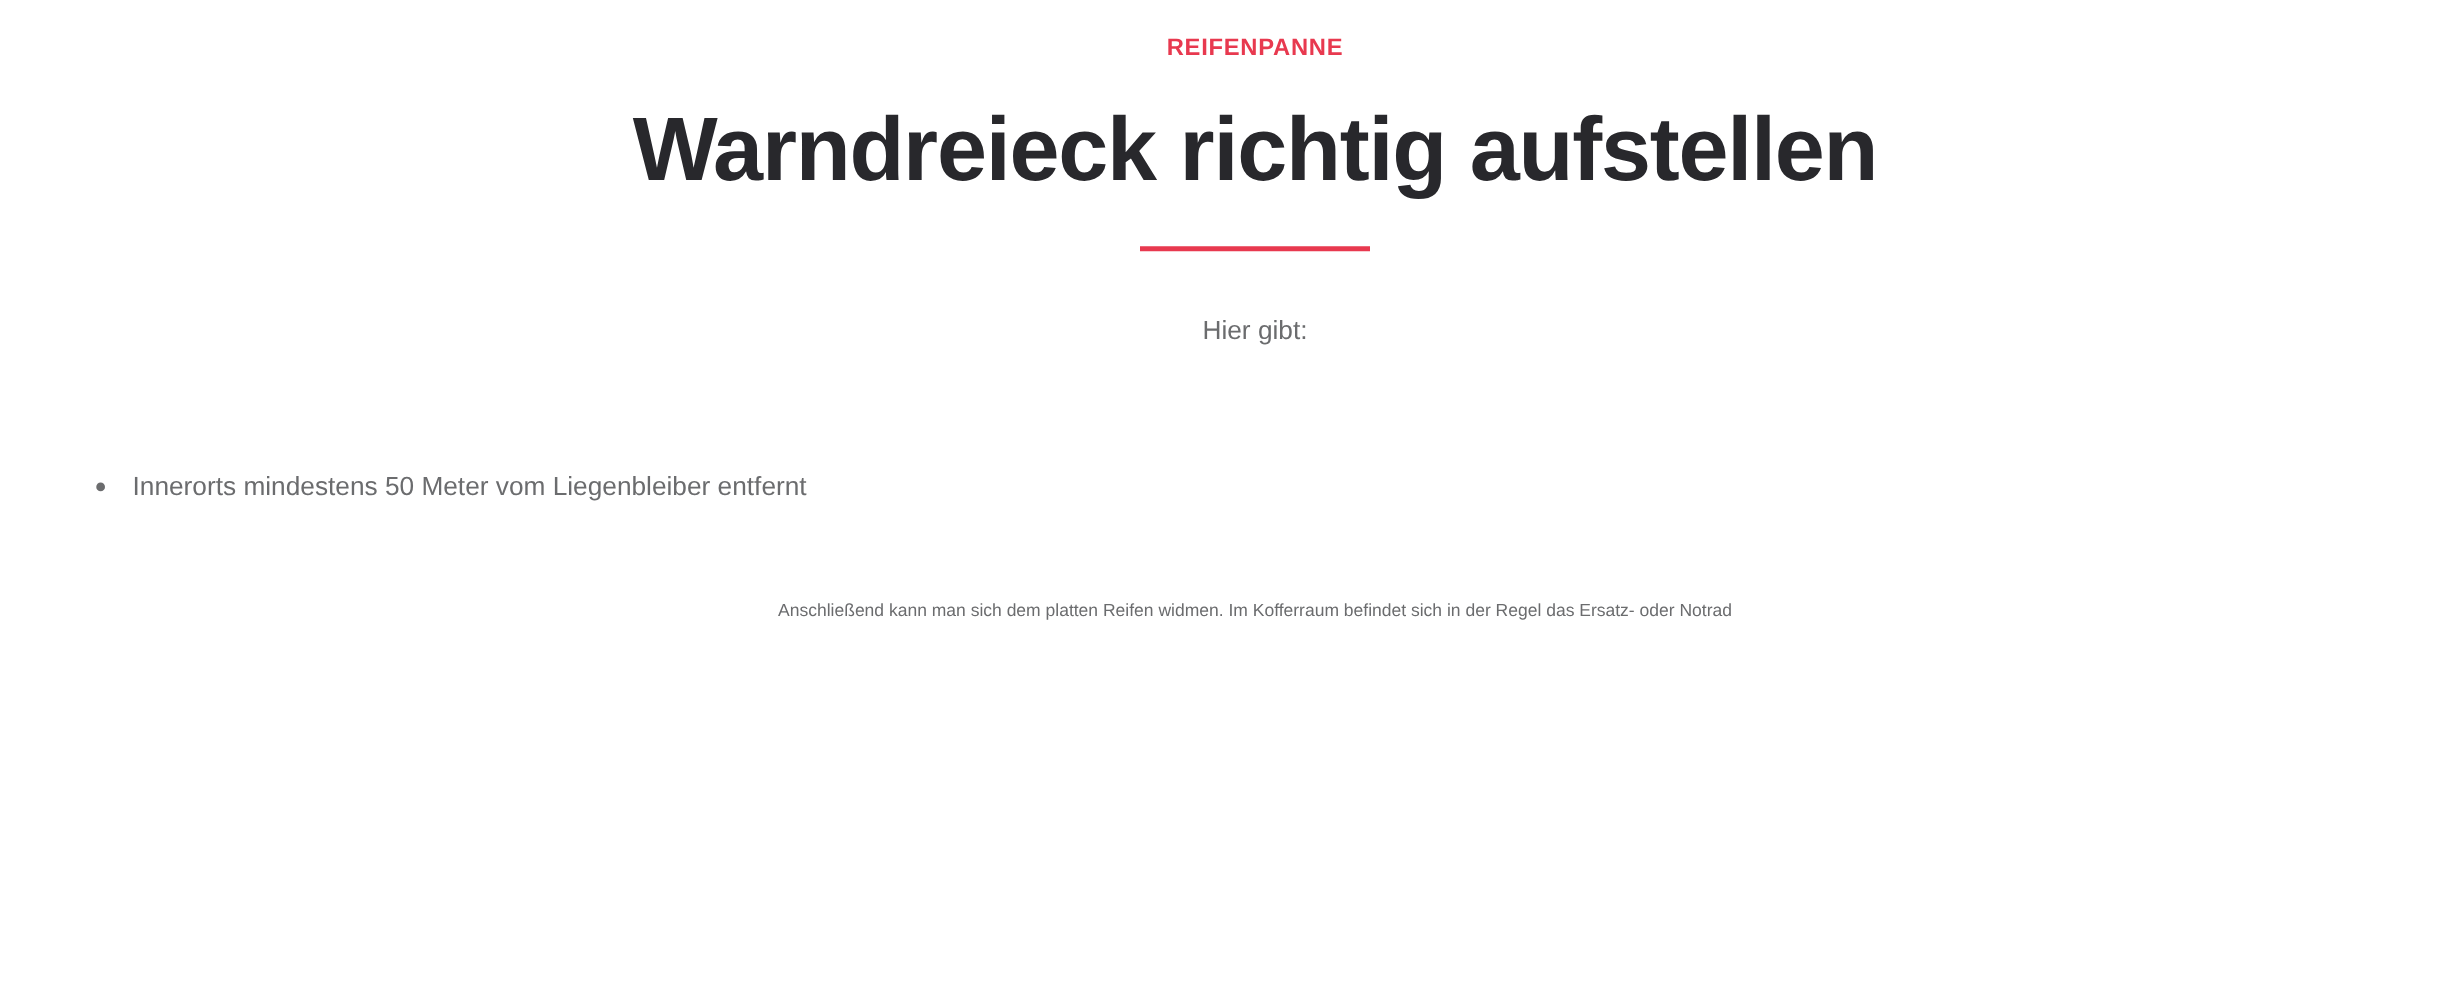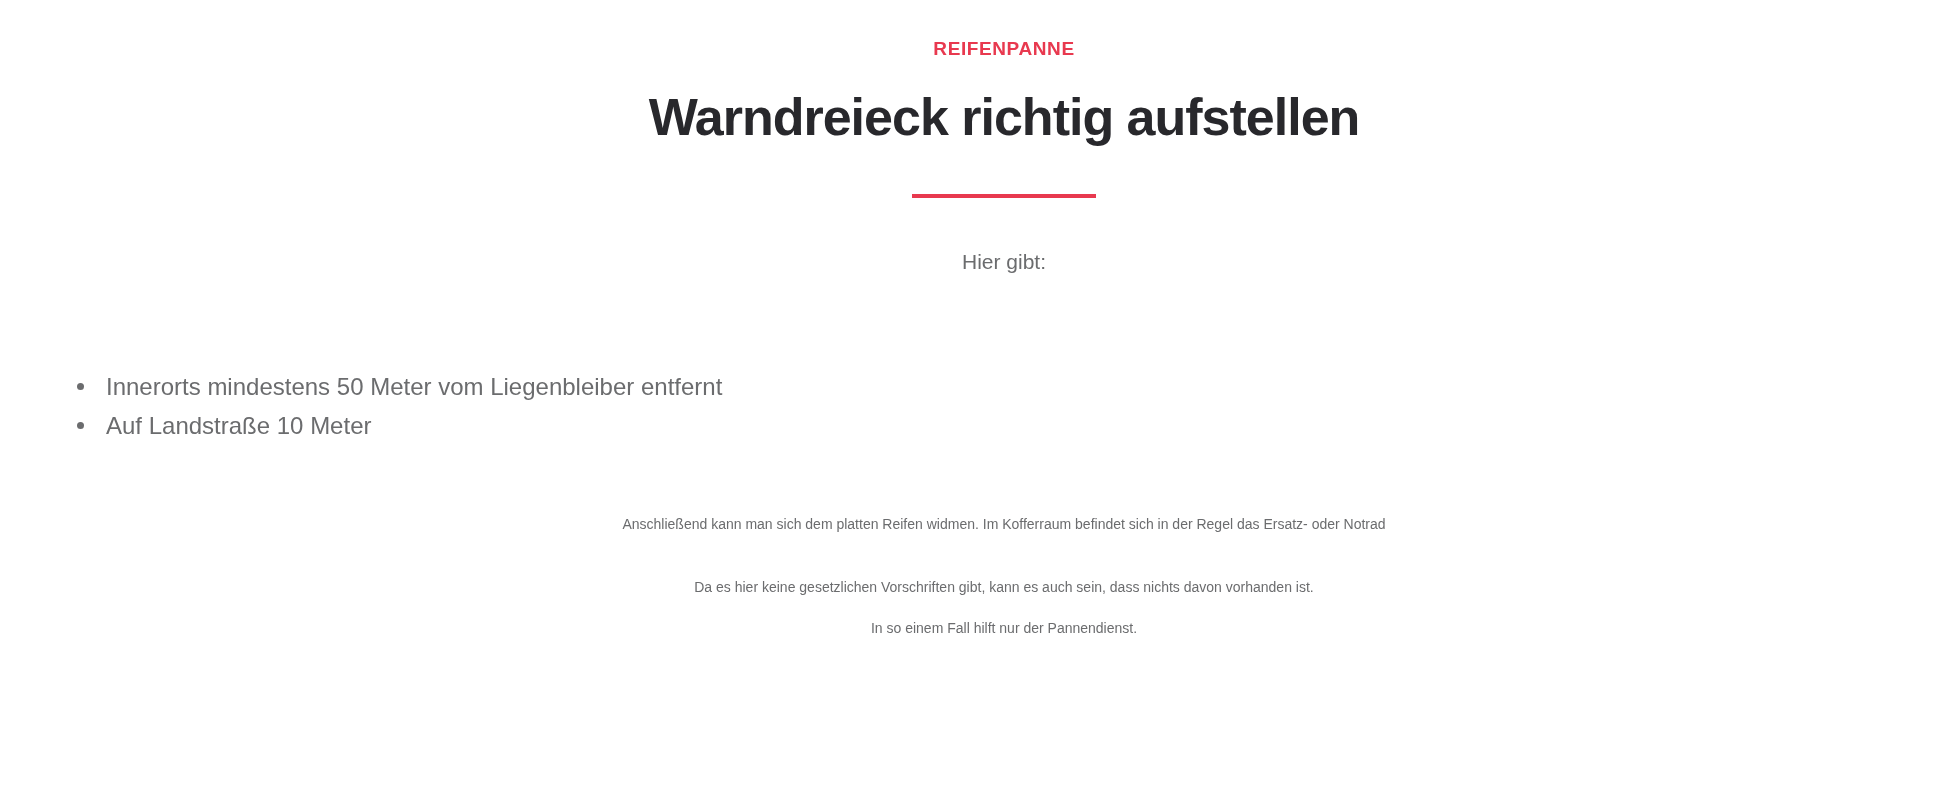--- a/index.html
+++ b/index.html
@@ -9,33 +9,33 @@
   }
   body {
     width: 1952px;
     height: 802px;
     overflow: hidden;
     font-family: "Liberation Sans", sans-serif;
   }
   .content {
     margin-left: 56px;
     width: 1896px;
-    padding-top: 37px;
+    padding-top: 27px;
     text-align: center;
   }
   .kicker {
     font-size: 19px;
     font-weight: 700;
     letter-spacing: 0.6px;
     color: #e8394f;
     line-height: 24px;
   }
   .page-title {
-    margin: 12px 0 0 0;
-    font-size: 52px;
+    margin: 25px 0 0 0;
+    font-size: 72px;
     font-weight: 700;
     letter-spacing: -1px;
     line-height: 88px;
     color: #28282c;
   }
   .title-divider {
     width: 184px;
     height: 4px;
     background: #e8394f;
     margin: 33px auto 0 auto;
@@ -48,21 +48,21 @@
   }
   .rules-list {
     list-style: none;
     margin: 93px 0 0 0;
     padding: 0;
     text-align: left;
   }
   .rules-list li {
     position: relative;
     padding-left: 50px;
-    font-size: 24px;
+    font-size: 21px;
     line-height: 39px;
     color: #6b6c6e;
   }
   .rules-list li::before {
     content: "";
     position: absolute;
     left: 21px;
     top: 16px;
     width: 7px;
     height: 7px;
@@ -87,25 +87,20 @@
   <div class="kicker">REIFENPANNE</div>
 
   <h1 class="page-title">Warndreieck richtig aufstellen</h1>
 
   <div class="title-divider"></div>
 
   <div class="intro">Hier gibt:</div>
 
   <ul class="rules-list">
     <li>Innerorts mindestens 50 Meter vom Liegenbleiber entfernt</li>
-    <li>Auf Landstraße 10 Meter</li>
   </ul>
 
   <p class="body-paragraph para-1">
     <span class="para-line">Anschließend kann man sich dem platten Reifen widmen. Im Kofferraum befindet sich in der Regel das Ersatz- oder Notrad</span>
   </p>
 
-  <p class="body-paragraph para-2">
-    <span class="para-line">Da es hier keine gesetzlichen Vorschriften gibt, kann es auch sein, dass nichts davon vorhanden ist.</span>
-    <span class="para-line">In so einem Fall hilft nur der Pannendienst.</span>
-  </p>
 
 </div>
 
 </body></html>

